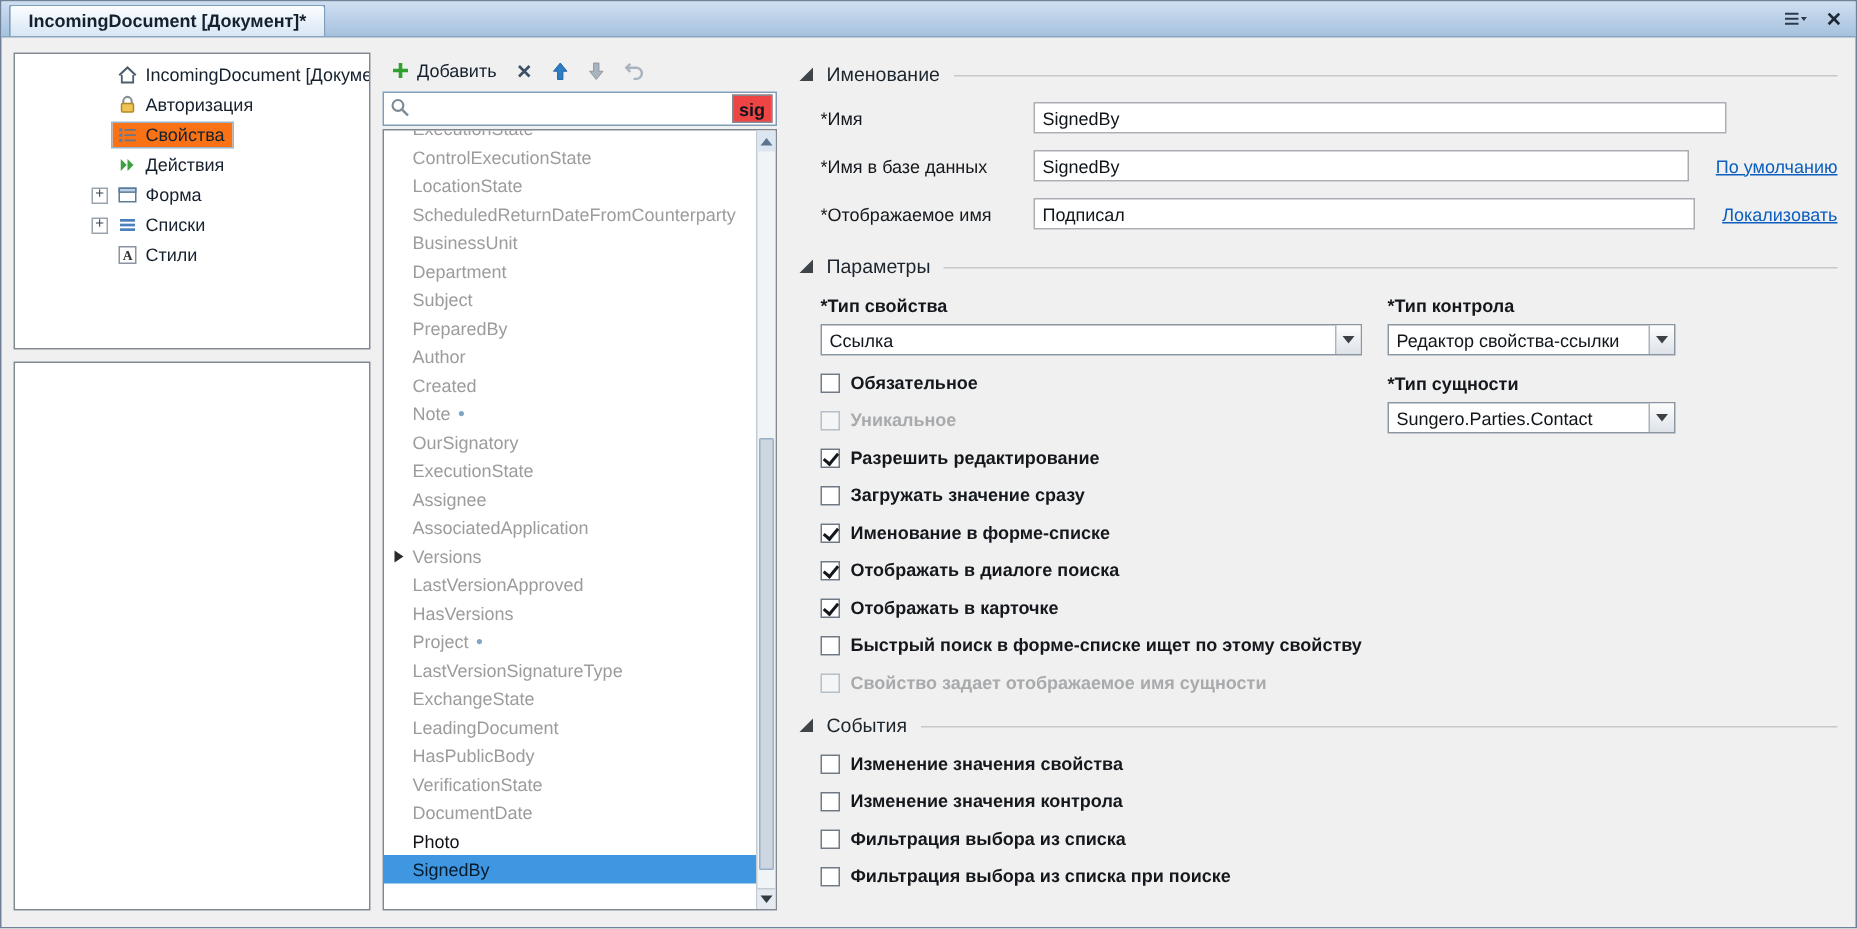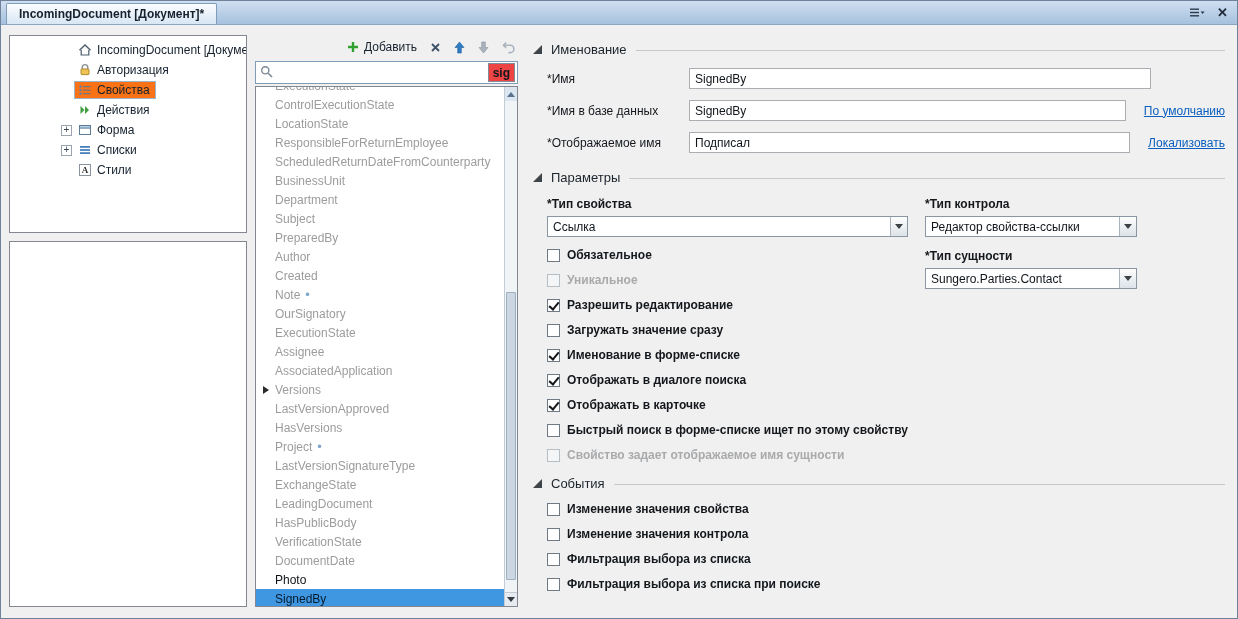--- a/index.html
+++ b/index.html
@@ -29,21 +29,21 @@
     align-items: center; justify-content: center; flex: none; }
   .tree-item .expander.box { width: 11px; height: 11px; margin: 1px 3px 1px 1px; border: 1px solid #99a4ae;
     background: #fff; font-size: 10px; line-height: 8px; color: #3a4650; cursor: pointer; }
   .tree-item .ti-body { display: inline-flex; align-items: center; gap: 5px; padding: 1px 5px 1px 2px; }
   .tree-item.selected .ti-body { background: #f97316; outline: 1px solid #9ab4cc; }
   .ticon { width: 15px; display: inline-flex; justify-content: center; flex: none; }
   .tlabel { color: #15212e; white-space: nowrap; }
 
   
   .mid { position: absolute; left: 254px; top: 34px; width: 263px; }
-  .list-toolbar { height: 24px; display: flex; align-items: center; gap: 13px; padding: 0 2px 0 6px; justify-content: flex-end; }
+  .list-toolbar { height: 24px; display: flex; align-items: center; gap: 13px; padding: 0 2px 0 6px; }
   .tool-btn { display: inline-flex; align-items: center; gap: 5px; cursor: pointer; color: #15212e; }
   .tool-btn.off { cursor: default; }
   .tb-ic { display: inline-flex; }
   .search-box { height: 23px; border: 1px solid #7f9db9; background: #fff; display: flex;
     align-items: center; padding: 0 2px 0 4px; margin-top: 2px; }
   .search-box input { flex: 1; border: none; outline: none; height: 18px; min-width: 10px;
     font: 12px "Liberation Sans", sans-serif; background: transparent; margin-left: 4px; }
   .search-badge { border: 1px solid #828a94; background: #ef4444; font-weight: bold; color: #10161c;
     padding: 0 4px; height: 19px; line-height: 18px; flex: none; }
   .list-wrap { position: relative; margin-top: 2px; height: 521px; border: 1px solid #828790;
@@ -85,21 +85,21 @@
   .textbox { width: 462px; height: 21px; border: 1px solid #abadb3; padding: 0 5px;
     font: 12px "Liberation Sans", sans-serif; color: #10151a; background: #fff; }
   .link { margin-left: auto; color: #0c5fbe; text-decoration: underline; cursor: pointer; white-space: nowrap; }
 
   .params-cols { display: flex; margin-top: 12px; }
   .p-left { width: 372px; flex: none; }
   .p-right { width: 212px; flex: none; margin-left: 6px; }
   .dd-label { font-weight: bold; color: #14181c; margin-bottom: 5px; white-space: nowrap; }
   .dropdown { display: flex; align-items: center; height: 21px; border: 1px solid #8a96a2; background: #fff; cursor: pointer; }
   .dropdown.w-left { width: 361px; }
-  .dropdown.w-right { width: 212px; }
+  .dropdown.w-right { width: 192px; }
   .dd-value { flex: 1; padding: 0 5px; color: #10151a; white-space: nowrap; overflow: hidden; }
   .dd-btn { width: 17px; align-self: stretch; border-left: 1px solid #aab4be;
     background: linear-gradient(#fdfdfd, #dde3e9); display: flex; align-items: center; justify-content: center; flex: none; }
   .dd-arrow { width: 0; height: 0; border-left: 4px solid transparent; border-right: 4px solid transparent;
     border-top: 5px solid #3b4247; }
   .p-right .gap { height: 12px; }
 
   .check-row { display: flex; align-items: center; gap: 7px; margin-top: 11px; }
   .checkbox { width: 13px; height: 13px; border: 1px solid #6f7a84; background: #fff; position: relative; flex: none; cursor: pointer; }
   .checkbox.checked::after { content: ""; position: absolute; left: 3px; top: 0px; width: 4px; height: 8px;
@@ -290,24 +290,20 @@
           <div class="list-item">
             <span class="li-exp"></span>
             <span class="li-label">ControlExecutionState</span>
           </div>
           <div class="list-item">
             <span class="li-exp"></span>
             <span class="li-label">LocationState</span>
           </div>
           <div class="list-item">
             <span class="li-exp"></span>
-            <span class="li-label">ResponsibleForReturnEmployee</span>
-          </div>
-          <div class="list-item">
-            <span class="li-exp"></span>
             <span class="li-label">ScheduledReturnDateFromCounterparty</span>
           </div>
           <div class="list-item">
             <span class="li-exp"></span>
             <span class="li-label">BusinessUnit</span>
           </div>
           <div class="list-item">
             <span class="li-exp"></span>
             <span class="li-label">Department</span>
           </div>

